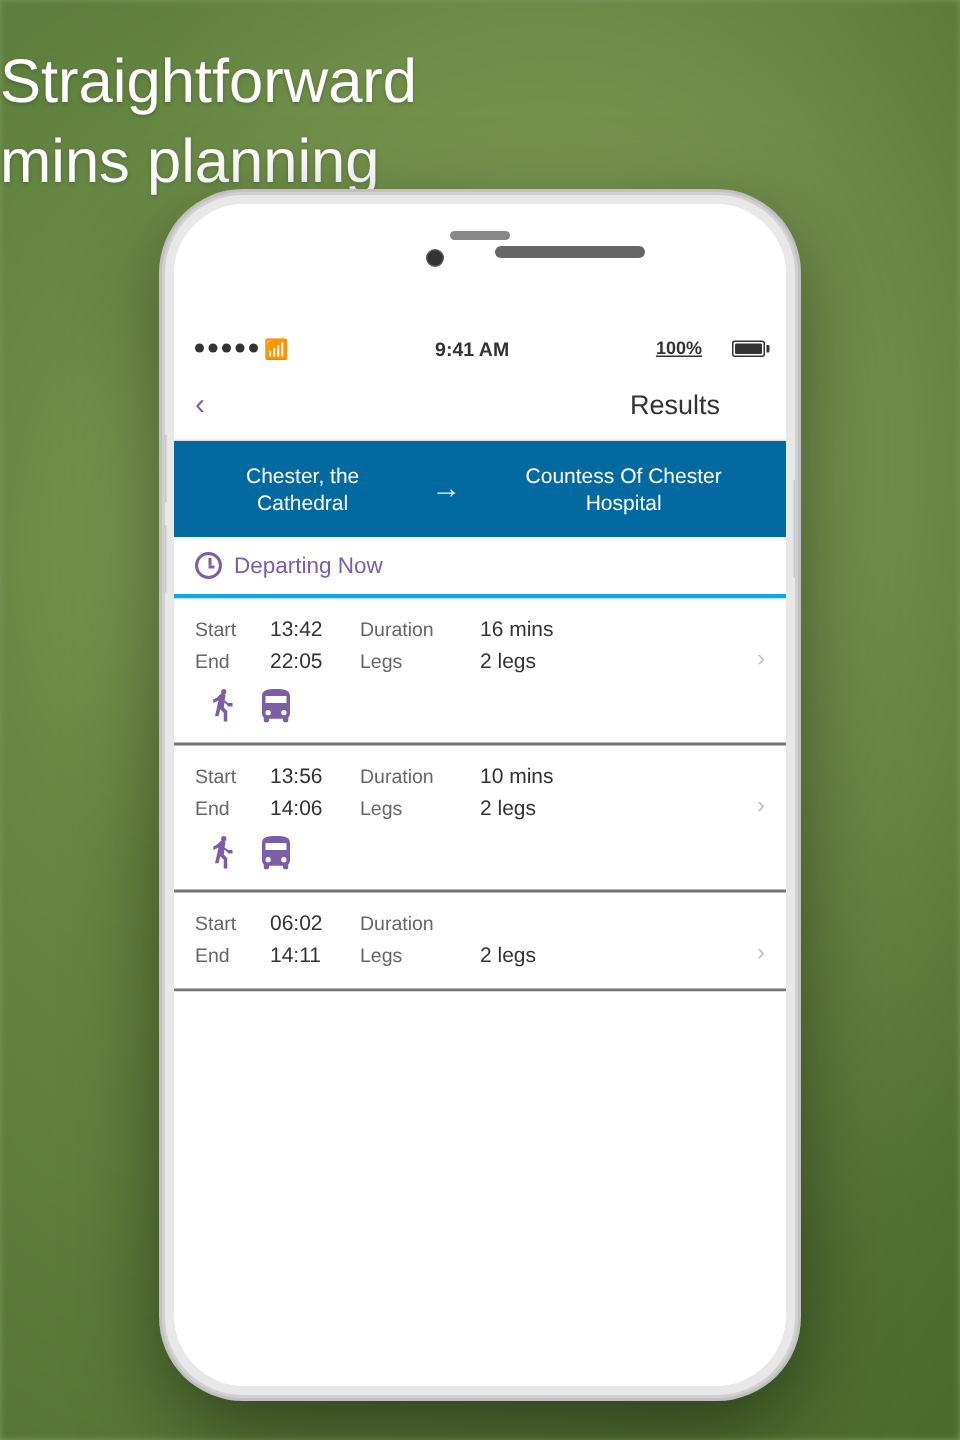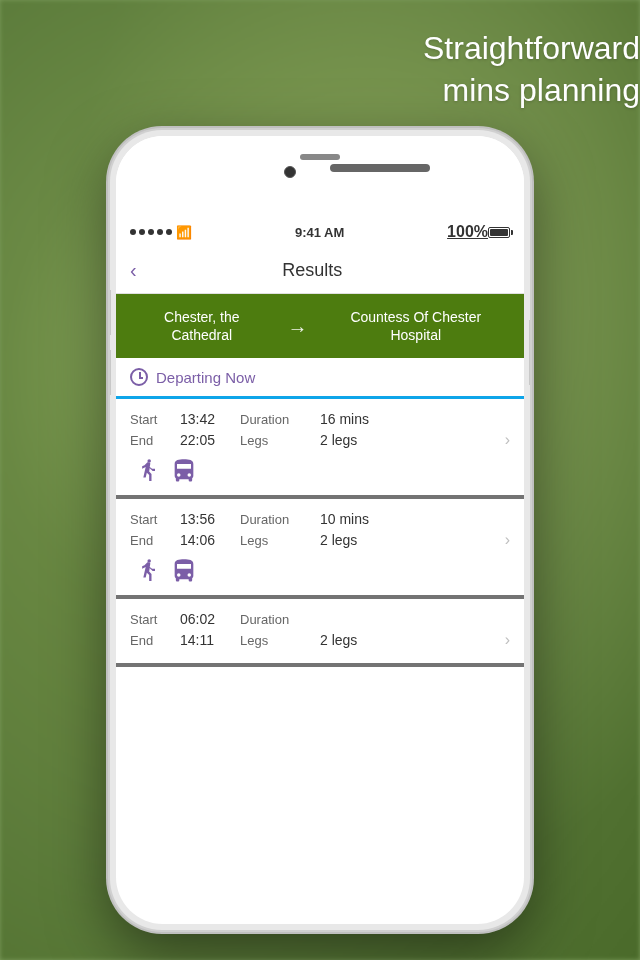--- a/index.html
+++ b/index.html
@@ -26,23 +26,23 @@
       inset: 0;
       background: radial-gradient(ellipse at 70% 30%, rgba(180,200,120,0.4) 0%, transparent 60%),
                   radial-gradient(ellipse at 20% 70%, rgba(100,130,60,0.5) 0%, transparent 50%);
     }
 
     
     .headline {
       position: absolute;
       top: 28px;
       left: 0; right: 0;
-      text-align: right;
+      text-align: left;
       color: white;
-      font-size: 32px;
+      font-size: 41px;
       font-weight: 300;
       line-height: 1.3;
       z-index: 2;
       text-shadow: 0 1px 3px rgba(0,0,0,0.2);
     }
 
     
     .phone-frame {
       position: absolute;
       top: 130px;
@@ -142,21 +142,21 @@
       align-items: center;
       padding: 0 14px;
       font-size: 13px;
       font-weight: 600;
       color: #333;
     }
     .status-left { display: flex; align-items: center; gap: 4px; }
     .status-dots { display: flex; gap: 3px; }
     .status-dot { width: 6px; height: 6px; background: #333; border-radius: 50%; }
     .status-center { flex: 1; text-align: center; }
-    .status-right { display: flex; align-items: center; gap: 0; font-size: 16px; text-decoration: underline; }
+    .status-right { display: flex; align-items: center; gap: 20px; font-size: 12px; text-decoration: underline; }
     .battery-icon {
       display: flex; align-items: center;
       border: 1.5px solid #333;
       border-radius: 2px;
       width: 22px; height: 11px;
       padding: 1px;
       position: relative;
     }
     .battery-fill { background: #333; width: 100%; height: 100%; border-radius: 1px; }
     .battery-tip {
@@ -177,30 +177,30 @@
       padding: 0 14px;
     }
     .back-btn {
       color: #7b5ea7;
       font-size: 20px;
       cursor: pointer;
       padding: 4px 8px 4px 0;
     }
     .nav-title {
       flex: 1;
-      text-align: center;
+      text-align: right;
       font-size: 18px;
       font-weight: 500;
       color: #333;
       margin-right: 30px;
     }
 
     
     .route-banner {
-      background: #4d7c0f;
+      background: #0369a1;
       padding: 14px 16px;
       display: flex;
       align-items: center;
       justify-content: center;
       gap: 16px;
       color: white;
       font-size: 14px;
     }
     .route-from, .route-to {
       text-align: center;
@@ -246,21 +246,21 @@
     }
 
     
     .results-list {
       background: white;
       overflow-y: auto;
     }
 
     .route-item {
       padding: 12px 14px 10px;
-      border-bottom: 4px solid #737373;
+      border-bottom: 2px solid #737373;
     }
     .route-row {
       display: flex;
       align-items: center;
       margin-bottom: 4px;
       font-size: 14px;
       color: #333;
     }
     .route-label {
       width: 50px;

